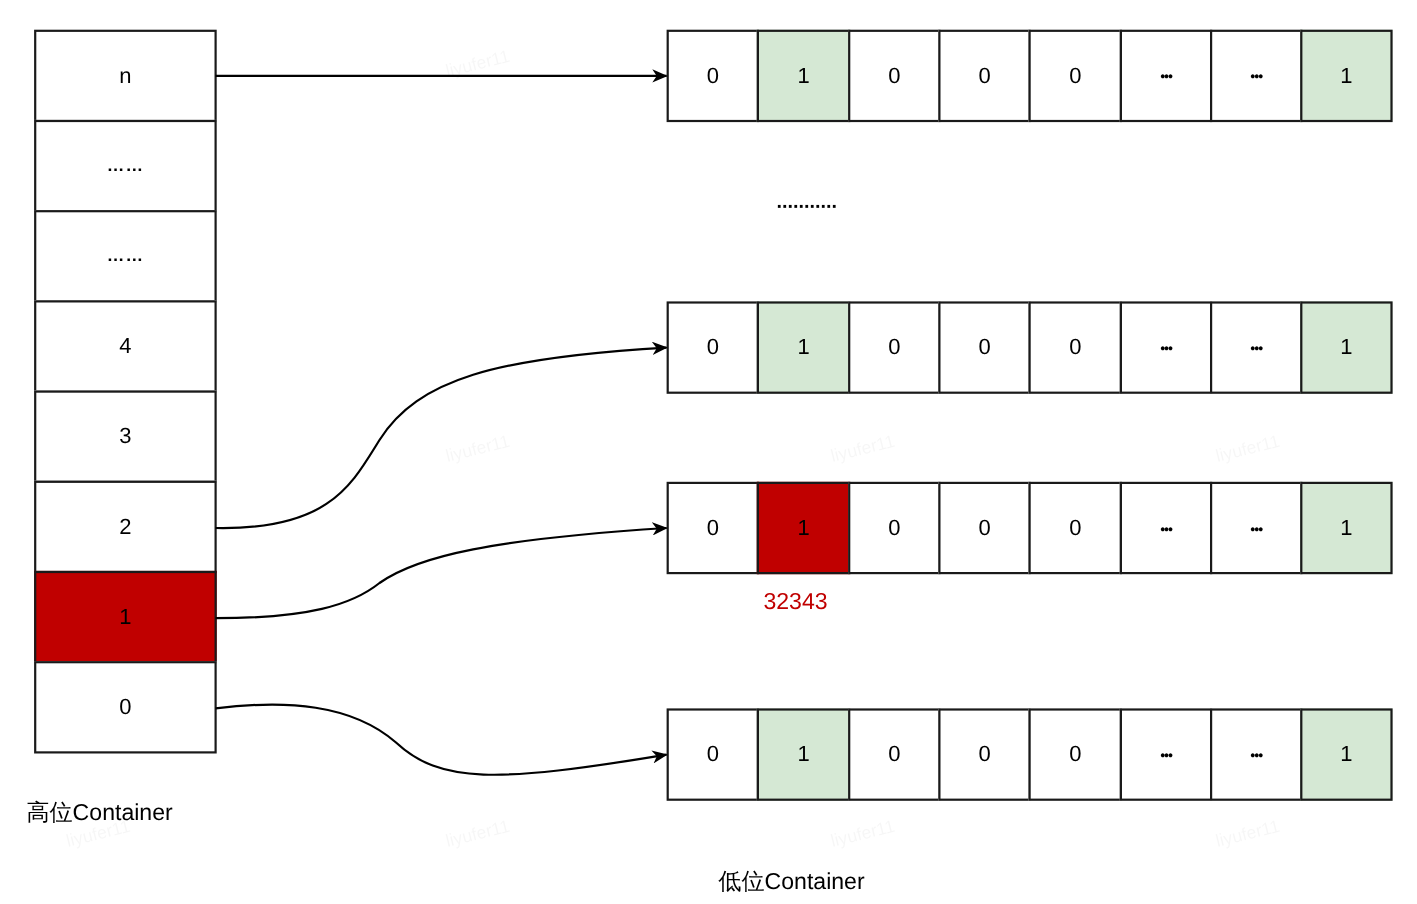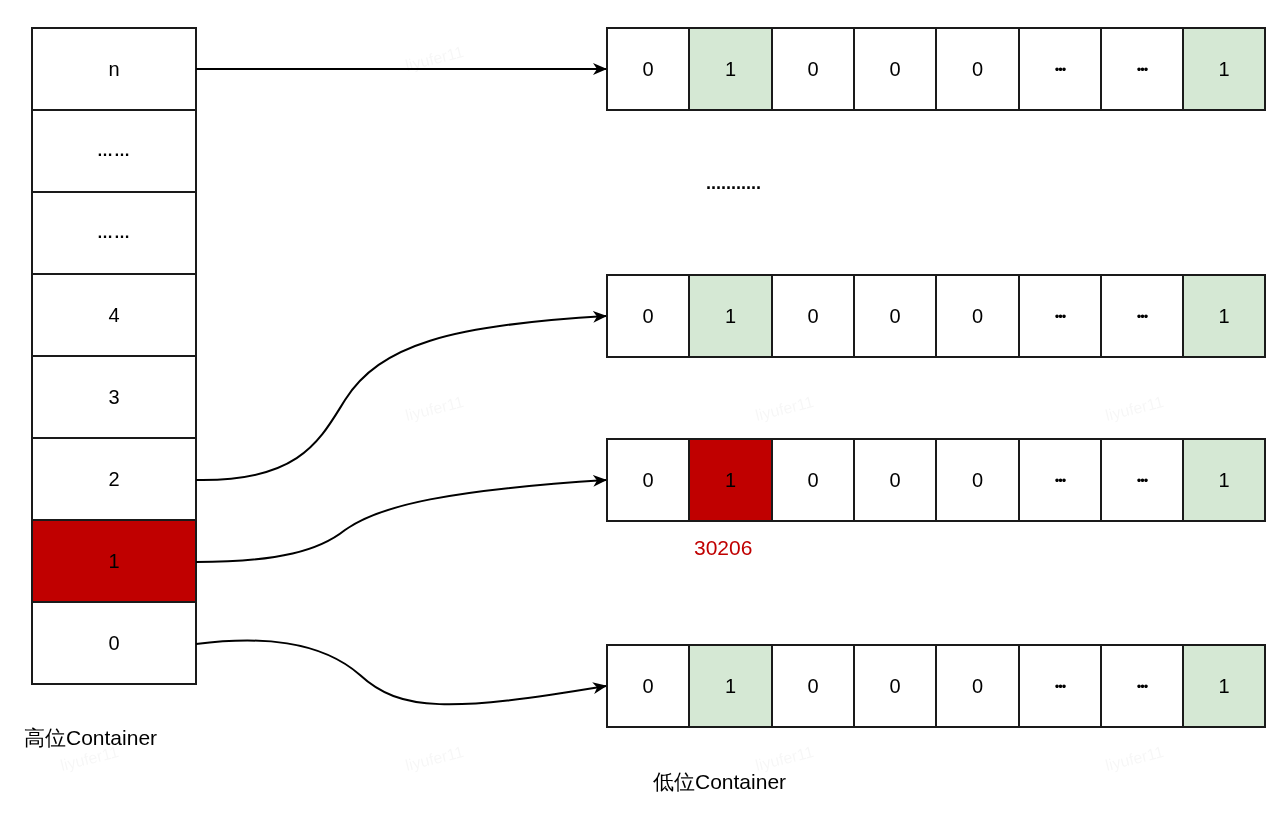--- a/index.html
+++ b/index.html
@@ -155,22 +155,22 @@
       <span style="font-size: 13px; letter-spacing: -1px;">•••</span>
     </div>
     <div class="cell" style="left: 1100px; top: 644px; width: 84px; height: 84px;">
       <span style="font-size: 13px; letter-spacing: -1px;">•••</span>
     </div>
     <div class="cell green" style="left: 1182px; top: 644px; width: 84px; height: 84px;">
       <span>1</span>
     </div>
   </div>
 <div class="label" style="left:706px; top:178px; font-weight:bold; font-size:18px; letter-spacing:-1px;">···········</div>
-<div class="label red-text" style="left:694px; top:536px;">30206</div>
-<div class="label" style="left:653px; top:768px;">低位Container</div>
+<div class="label red-text" style="left:694px; top:536px;">32343</div>
+<div class="label" style="left:653px; top:787px;">低位Container</div>
 
 <svg class="arrows" width="1288" height="822">
   <defs>
     <marker id="ah" markerWidth="14" markerHeight="12" refX="13" refY="6" orient="auto" markerUnits="userSpaceOnUse">
       <path d="M0,0 L14,6 L0,12 L4,6 Z" fill="#000"></path>
     </marker>
   </defs>
   <path d="M196,69 L606,69" stroke="#000" stroke-width="2" fill="none" marker-end="url(#ah)"></path>
   <path d="M196,480 C300,482 320,440 345,400 C380,345 450,325 606,316" stroke="#000" stroke-width="2" fill="none" marker-end="url(#ah)"></path>
   <path d="M196,562 C280,562 320,550 345,530 C380,505 450,490 606,480" stroke="#000" stroke-width="2" fill="none" marker-end="url(#ah)"></path>

